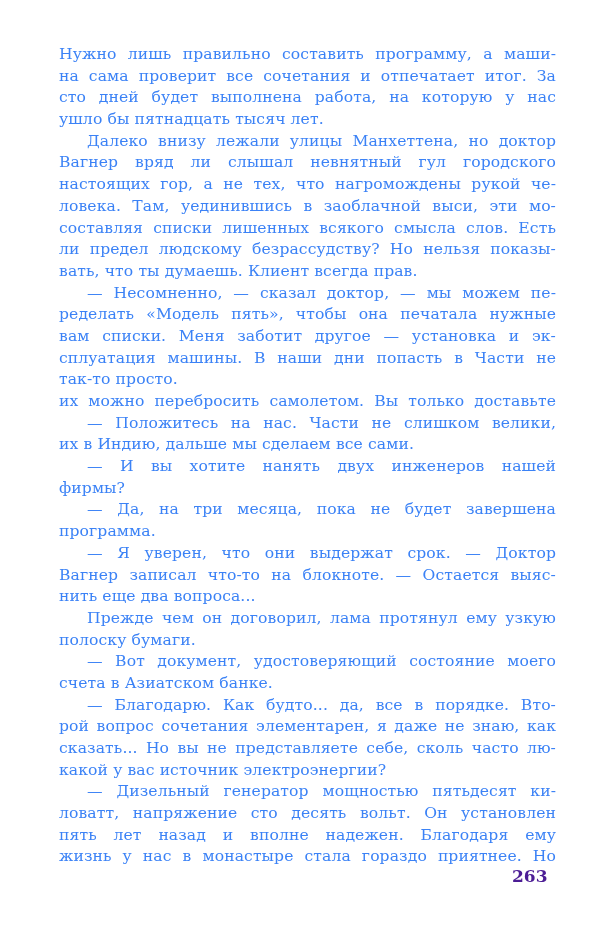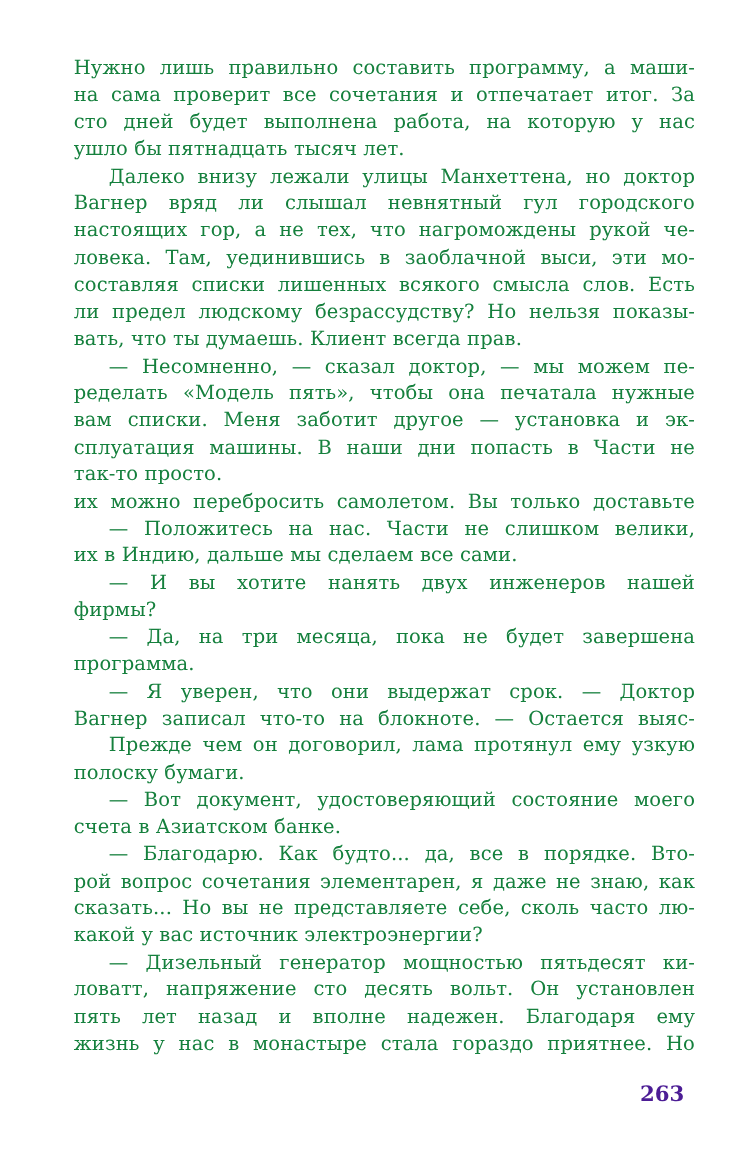--- a/index.html
+++ b/index.html
@@ -1,20 +1,20 @@
 <!DOCTYPE html>
 <html><head>
 <meta charset="utf-8">
 <style>
   html, body { margin: 0; padding: 0; background: #ffffff; }
   body { width: 600px; height: 939px; position: relative; overflow: hidden; }
   .page {
     position: absolute; left: 59px; top: 44px; width: 497px;
     font-family: "DejaVu Serif", serif; font-size: 15.6px; line-height: 21.7px;
-    color: #15803d; text-align: justify; letter-spacing: 0.1px;
+    color: #3b82f6; text-align: justify; letter-spacing: 0.1px;
   }
   .line { display: block; height: 21.7px; white-space: nowrap; text-align-last: justify; text-align: justify; }
   .line.last { text-align-last: left; }
   .indent { padding-left: 28px; }
   .pagenum {
     position: absolute; left: 512px; top: 866px;
     font-family: "DejaVu Serif", serif; font-weight: bold; font-size: 17px; color: #4c1d95;
   }
 </style>
 </head>
@@ -53,20 +53,21 @@
     <span class="line indent"><span>— И вы хотите нанять двух инженеров нашей</span></span>
     <span class="line last">фирмы?</span>
   </div>
   <div>
     <span class="line indent"><span>— Да, на три месяца, пока не будет завершена</span></span>
     <span class="line last">программа.</span>
   </div>
   <div>
     <span class="line indent"><span>— Я уверен, что они выдержат срок. — Доктор</span></span>
     <span class="line"><span>Вагнер записал что-то на блокноте. — Остается выяс-</span></span>
+    <span class="line last">нить еще два вопроса...</span>
   </div>
   <div>
     <span class="line indent"><span>Прежде чем он договорил, лама протянул ему узкую</span></span>
     <span class="line last">полоску бумаги.</span>
   </div>
   <div>
     <span class="line indent"><span>— Вот документ, удостоверяющий состояние моего</span></span>
     <span class="line last">счета в Азиатском банке.</span>
   </div>
   <div>

